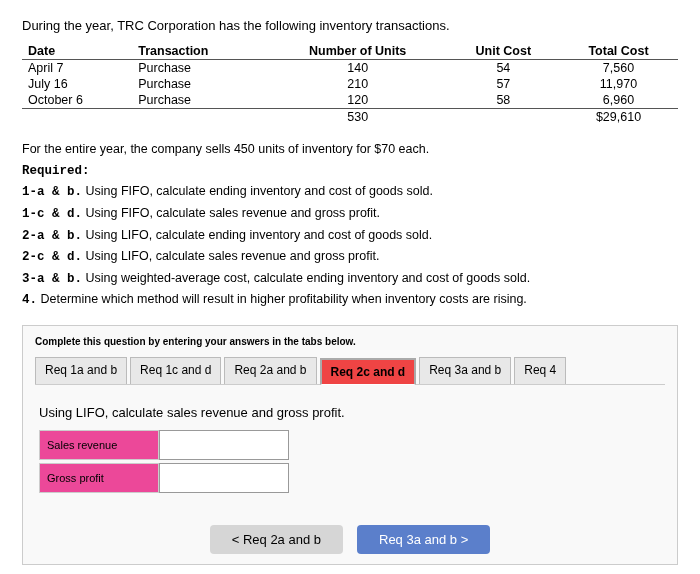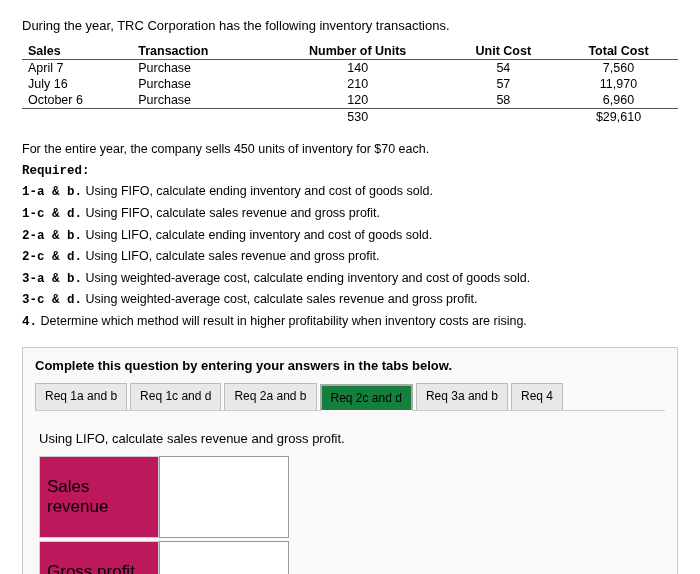--- a/index.html
+++ b/index.html
@@ -46,21 +46,21 @@
       margin-bottom: 14px;
     }
     .instructions .bold { font-weight: bold; font-family: Liberation Mono, monospace; }
     .complete-box {
       border: 1px solid #ccc;
       background: #f9f9f9;
       padding: 10px 12px;
       margin-bottom: 0;
     }
     .complete-title {
-      font-size: 13px;
+      font-size: 10px;
       font-weight: bold;
       margin-bottom: 10px;
     }
     .tabs-row {
       display: flex;
       flex-direction: row;
       gap: 1px;
       margin-bottom: 12px;
       border-bottom: 1px solid #ccc;
     }
@@ -69,47 +69,47 @@
       font-size: 12px;
       cursor: pointer;
       background: #e8e8e8;
       border: 1px solid #bbb;
       border-bottom: none;
       margin-right: 2px;
       white-space: nowrap;
       color: #000;
     }
     .tab.active {
-      background: #15803d;
+      background: #ef4444;
       border: 2px solid #aaa;
       border-bottom: 1px solid #fff;
-      font-weight: normal;
+      font-weight: bold;
       z-index: 1;
       position: relative;
       top: 1px;
     }
     .tab-content {
       padding: 8px 4px 10px 4px;
       font-size: 13px;
     }
     .tab-instruction {
       margin-bottom: 10px;
       font-size: 13px;
     }
     .input-grid {
       display: grid;
       grid-template-columns: 120px 130px;
       gap: 3px 0;
       margin-bottom: 14px;
     }
     .input-label {
-      background: #be185d;
+      background: #ec4899;
       border: 1px solid #ccc;
-      padding: 20px 7px;
-      font-size: 17px;
+      padding: 8px 7px;
+      font-size: 11px;
       display: flex;
       align-items: center;
     }
     .input-field {
       border: 1px solid #999;
       padding: 3px 6px;
       font-size: 12.5px;
       background: #fff;
       outline: none;
       width: 130px;
@@ -138,21 +138,21 @@
     }
   </style>
 </head>
 <body>
 
 <p class="intro-text">During the year, TRC Corporation has the following inventory transactions.</p>
 
 <table class="inventory-table">
   <thead>
     <tr>
-      <th>Sales</th>
+      <th>Date</th>
       <th>Transaction</th>
       <th>Number of Units</th>
       <th>Unit Cost</th>
       <th>Total Cost</th>
     </tr>
   </thead>
   <tbody id="inventory-tbody">
       <tr>
       <td>April 7</td>
       <td>Purchase</td>
@@ -186,21 +186,20 @@
 
 <div class="instructions">
   <p>For the entire year, the company sells 450 units of inventory for $70 each.</p>
   <p><span class="bold">Required:</span></p>
   <div id="instruction-items">
       <p><span class="bold">1-a &amp; b.</span><span> Using FIFO, calculate ending inventory and cost of goods sold.</span></p>
       <p><span class="bold">1-c &amp; d.</span><span> Using FIFO, calculate sales revenue and gross profit.</span></p>
       <p><span class="bold">2-a &amp; b.</span><span> Using LIFO, calculate ending inventory and cost of goods sold.</span></p>
       <p><span class="bold">2-c &amp; d.</span><span> Using LIFO, calculate sales revenue and gross profit.</span></p>
       <p><span class="bold">3-a &amp; b.</span><span> Using weighted-average cost, calculate ending inventory and cost of goods sold.</span></p>
-      <p><span class="bold">3-c &amp; d.</span><span> Using weighted-average cost, calculate sales revenue and gross profit.</span></p>
       <p><span class="bold">4.</span><span> Determine which method will result in higher profitability when inventory costs are rising.</span></p>
     </div>
 </div>
 
 <div class="complete-box">
   <p class="complete-title">Complete this question by entering your answers in the tabs below.</p>
   <div class="tabs-row" id="tabs-row">
       <div class="tab">Req 1a and b</div>
       <div class="tab">Req 1c and d</div>
       <div class="tab">Req 2a and b</div>

